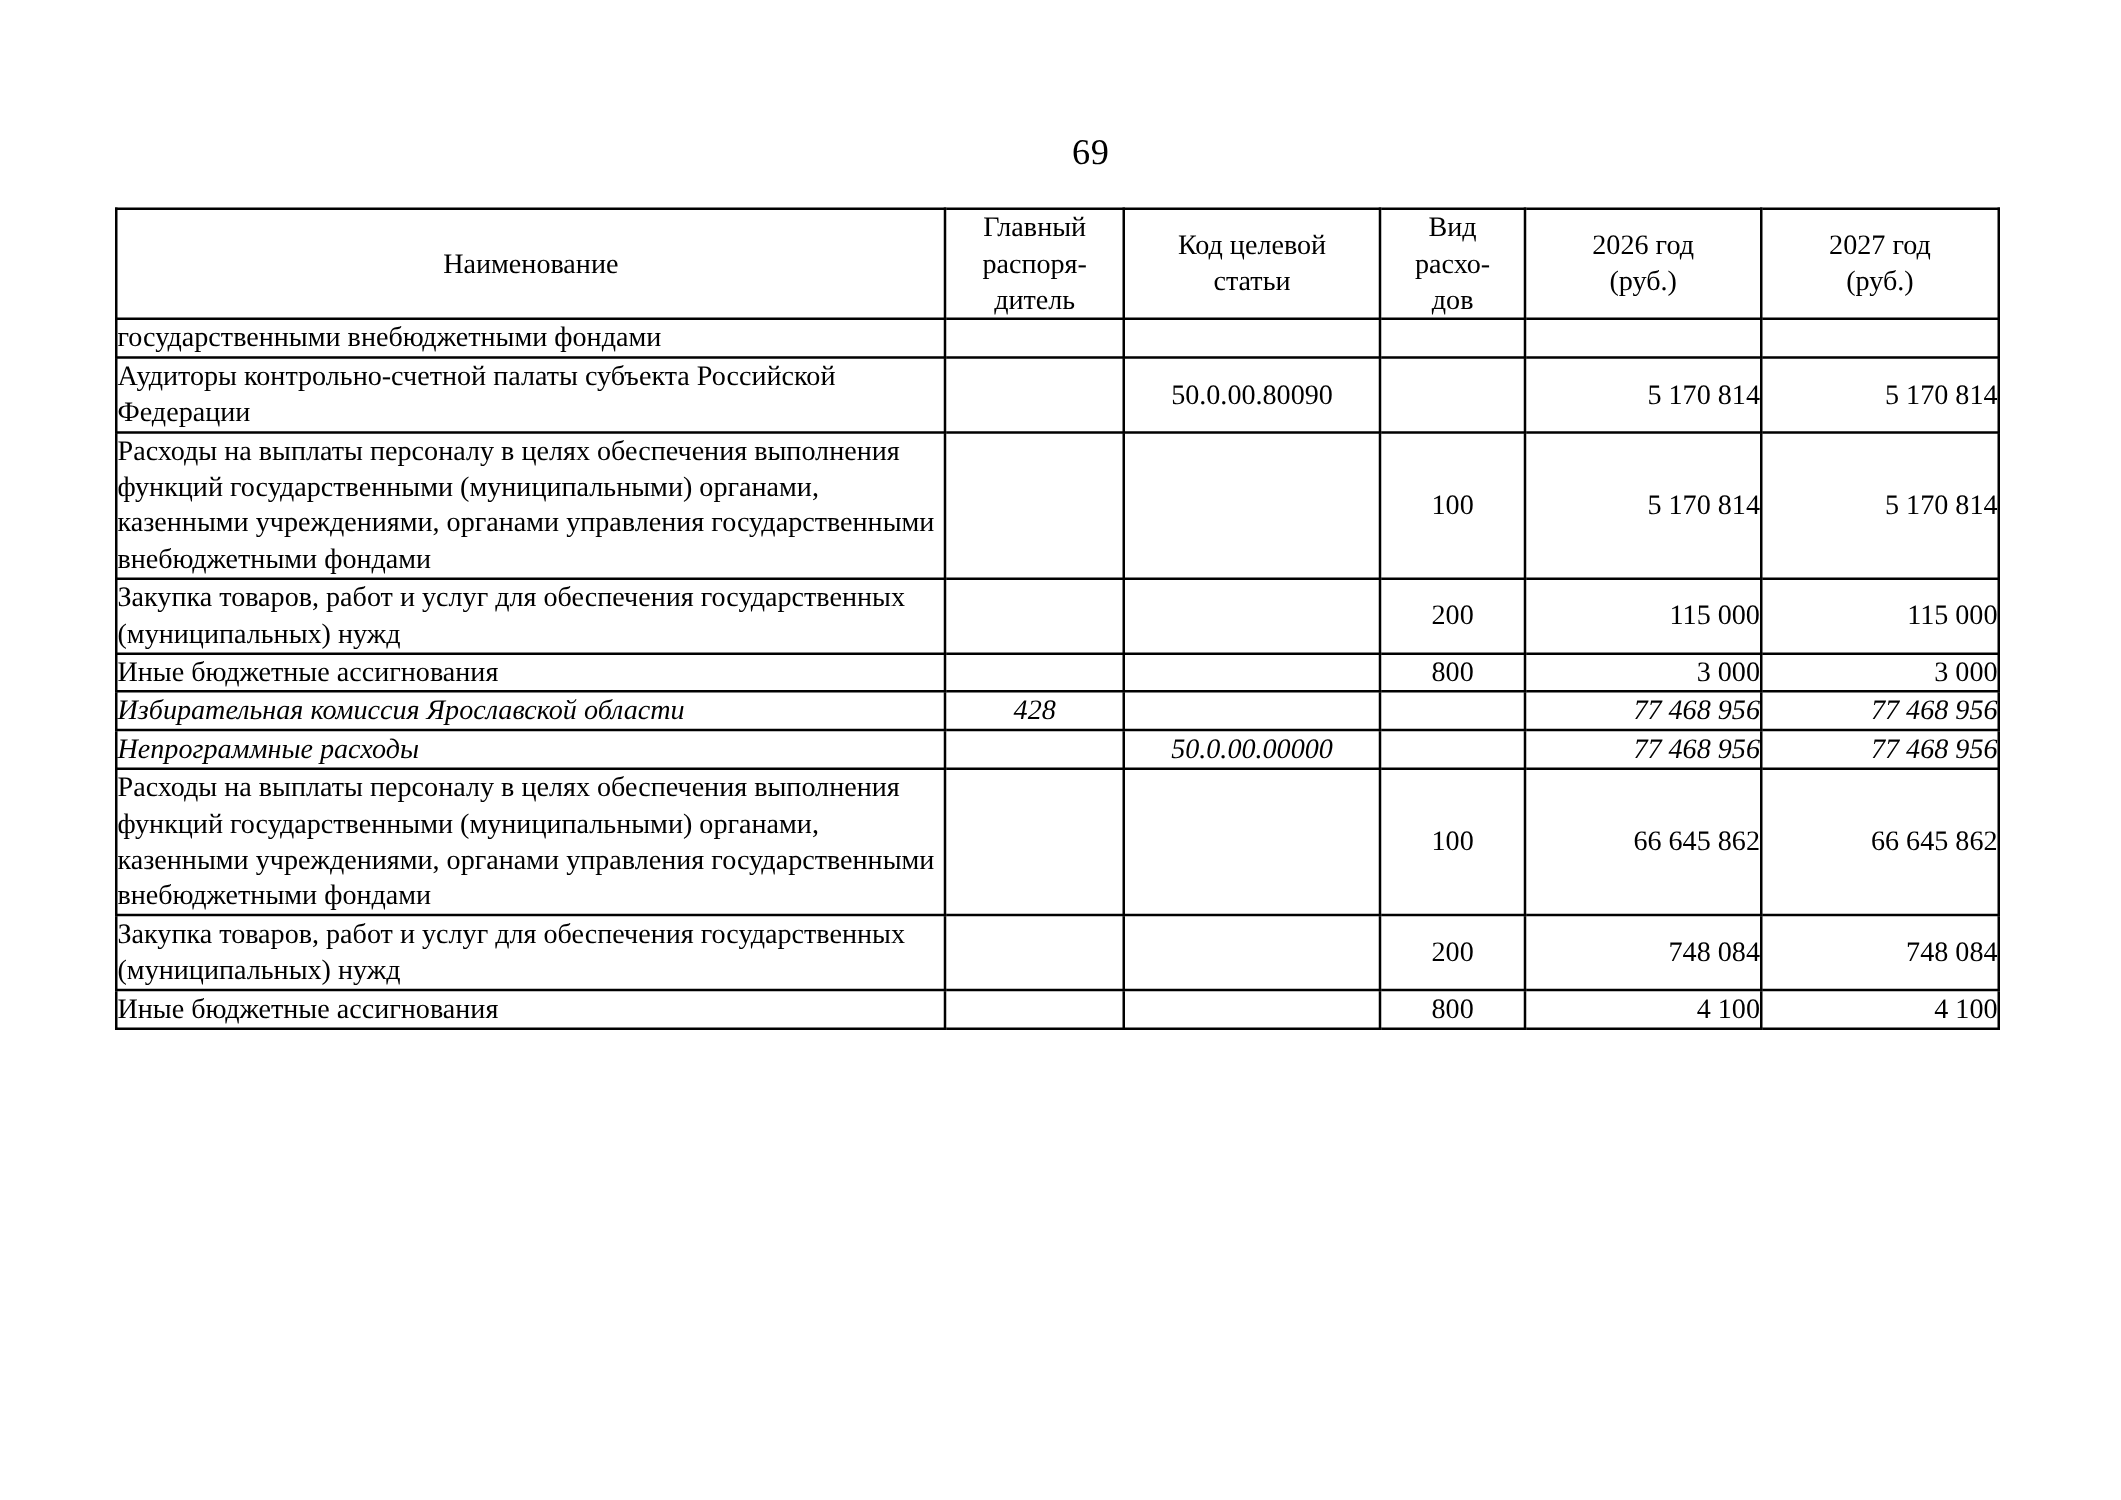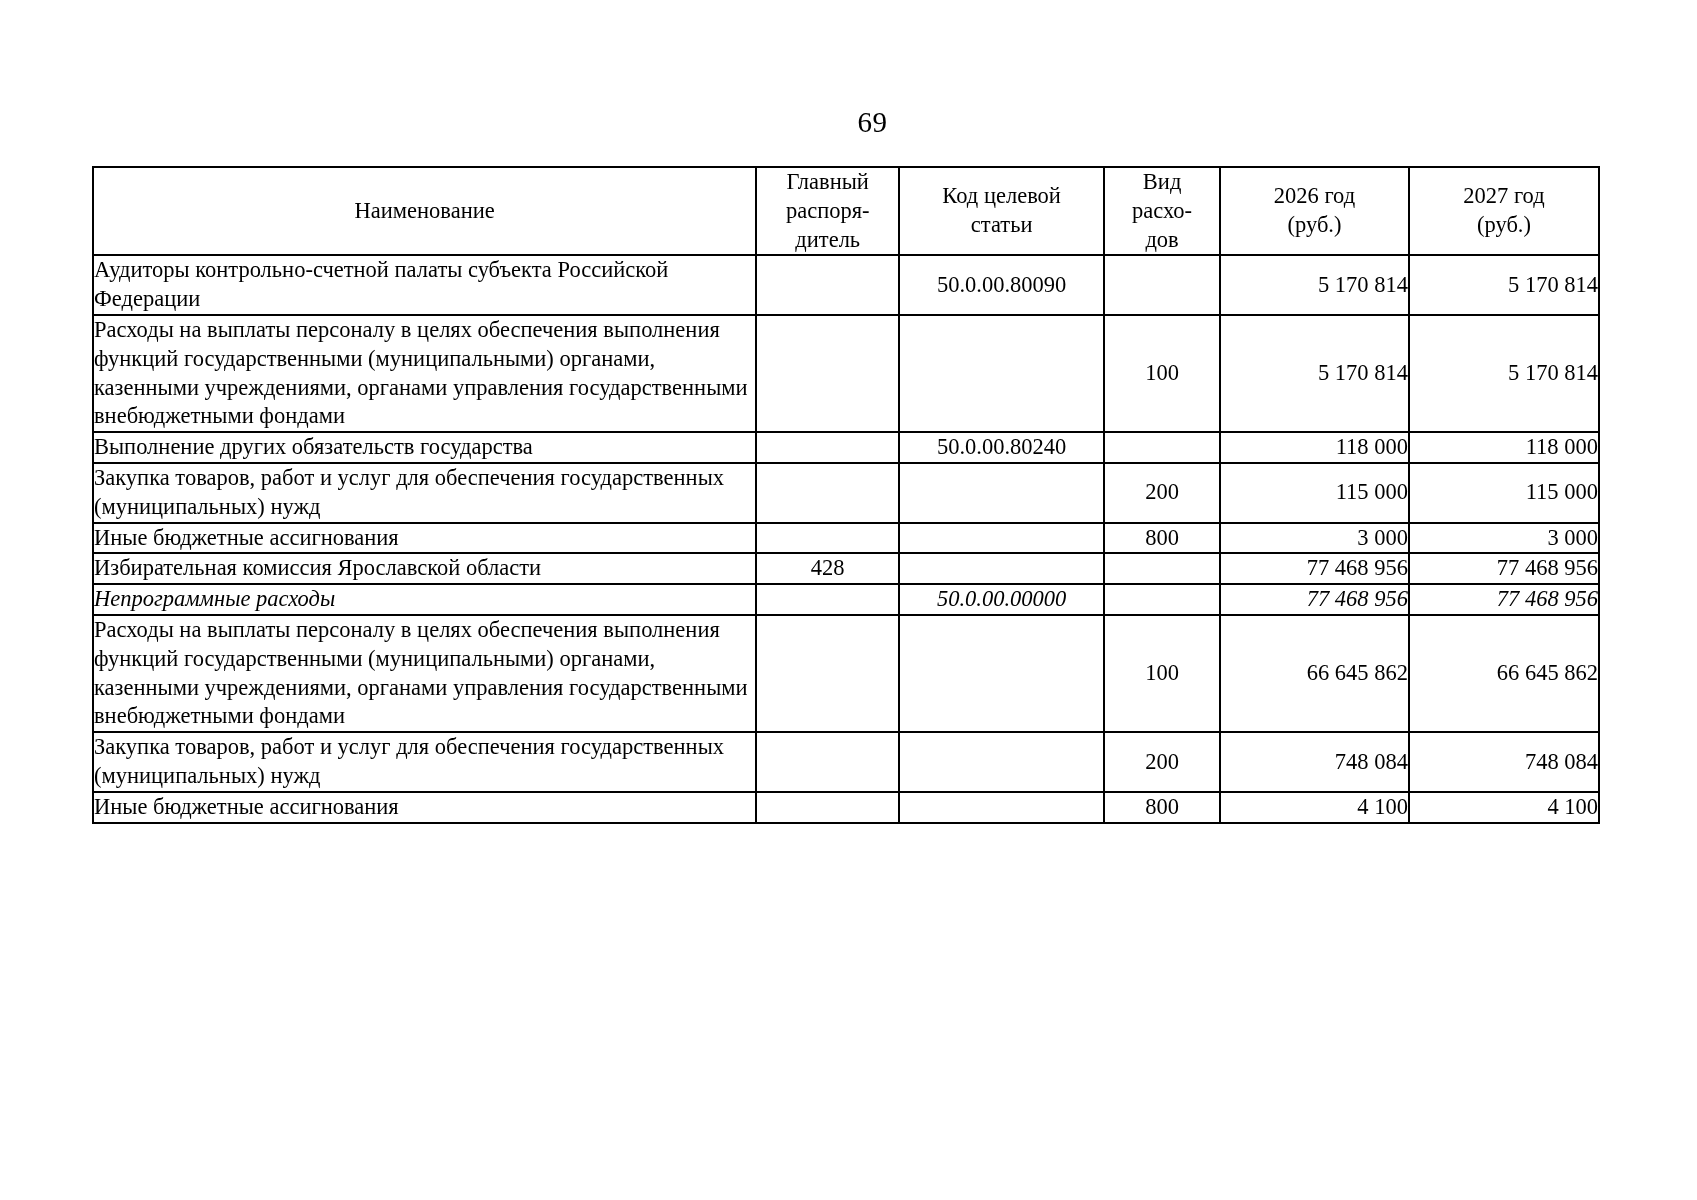--- a/index.html
+++ b/index.html
@@ -74,21 +74,21 @@
   .cell-center {
     text-align: center;
     padding: 9px 4px;
     margin-top: 11px;
   }
   .cell-right {
     text-align: right;
     padding: 9px 14px 9px 4px;
     margin-left: 12px;
   }
-  .bold { font-weight: bold; }
+  .bold { font-weight: bold; font-style: italic; }
   .bolditalic { font-weight: bold; font-style: italic; border-radius: 11px; }
   .nowrap { white-space: nowrap; }
   .multiline { white-space: pre-line; }
 </style>
 </head>
 <body>
 
 <div class="page">
 
   <div class="page-number">69</div>
@@ -115,42 +115,42 @@
 расхо-
 дов</td>
           <td class="multiline">2026 год
 (руб.)</td>
           <td class="multiline">2027 год
 (руб.)</td>
         </tr>
       </thead>
       <tbody id="table-body">
           <tr>
+            <td class="cell-name">государственными внебюджетными фондами</td>
+            <td class="cell-center"></td>
+            <td class="cell-center nowrap"></td>
+            <td class="cell-center"></td>
+            <td class="cell-right nowrap"></td>
+            <td class="cell-right nowrap"></td>
+          </tr>
+          <tr>
             <td class="cell-name">Аудиторы контрольно-счетной палаты субъекта Российской Федерации</td>
             <td class="cell-center"></td>
             <td class="cell-center nowrap">50.0.00.80090</td>
             <td class="cell-center"></td>
             <td class="cell-right nowrap">5 170 814</td>
             <td class="cell-right nowrap">5 170 814</td>
           </tr>
           <tr>
             <td class="cell-name">Расходы на выплаты персоналу в целях обеспечения выполнения функций государственными (муниципальными) органами, казенными учреждениями, органами управления государственными внебюджетными фондами</td>
             <td class="cell-center"></td>
             <td class="cell-center nowrap"></td>
             <td class="cell-center">100</td>
             <td class="cell-right nowrap">5 170 814</td>
             <td class="cell-right nowrap">5 170 814</td>
-          </tr>
-          <tr>
-            <td class="cell-name">Выполнение других обязательств государства</td>
-            <td class="cell-center"></td>
-            <td class="cell-center nowrap">50.0.00.80240</td>
-            <td class="cell-center"></td>
-            <td class="cell-right nowrap">118 000</td>
-            <td class="cell-right nowrap">118 000</td>
           </tr>
           <tr>
             <td class="cell-name">Закупка товаров, работ и услуг для обеспечения государственных (муниципальных) нужд</td>
             <td class="cell-center"></td>
             <td class="cell-center nowrap"></td>
             <td class="cell-center">200</td>
             <td class="cell-right nowrap">115 000</td>
             <td class="cell-right nowrap">115 000</td>
           </tr>
           <tr>

